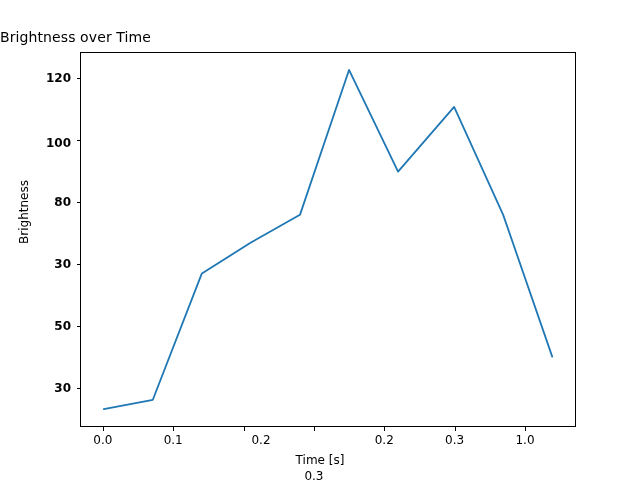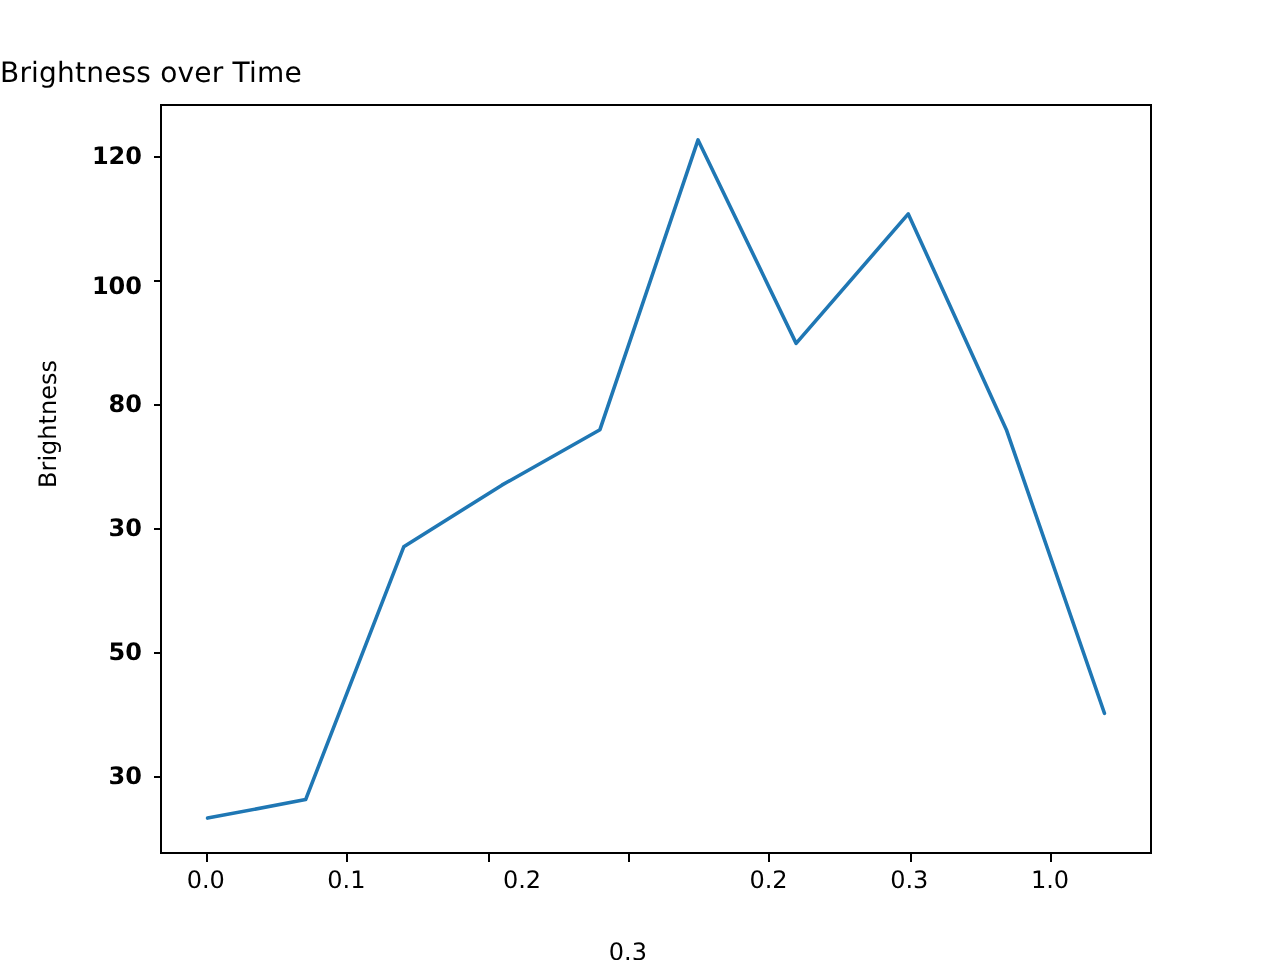--- a/index.html
+++ b/index.html
@@ -141,20 +141,21 @@
       <div class="xtick-label" style="left: 454.638px;">0.3</div>
       <div class="xtick-label" style="left: 524.993px;">1.0</div>
     </div>
 
   <div id="plot-area">
     <svg id="data-svg" viewBox="0 0 496 375" preserveAspectRatio="none">
       <polyline id="series-line" fill="none" stroke="#1f77b4" stroke-width="1.8" stroke-linejoin="round" stroke-linecap="round" points="22.87,357.95 72.11,348.66 121.36,221.59 170.61,190.60 219.86,162.71 269.11,17.05 318.35,119.32 374.64,54.24 423.89,162.71 473.13,305.27"></polyline>
     </svg>
   </div>
 
+  <div id="xlabel">Time [s]</div>
   <div id="ylabel">Brightness</div>
 
 <div class="tickmark-y" style="top: 388.26px;"></div>
     <div class="tickmark-y" style="top: 326.277px;"></div>
     <div class="tickmark-y" style="top: 264.293px;"></div>
     <div class="tickmark-y" style="top: 202.31px;"></div>
     <div class="tickmark-y" style="top: 140.326px;"></div>
     <div class="tickmark-y" style="top: 78.343px;"></div>
     <div class="tickmark-x" style="left: 102.865px;"></div>
     <div class="tickmark-x" style="left: 173.22px;"></div>

